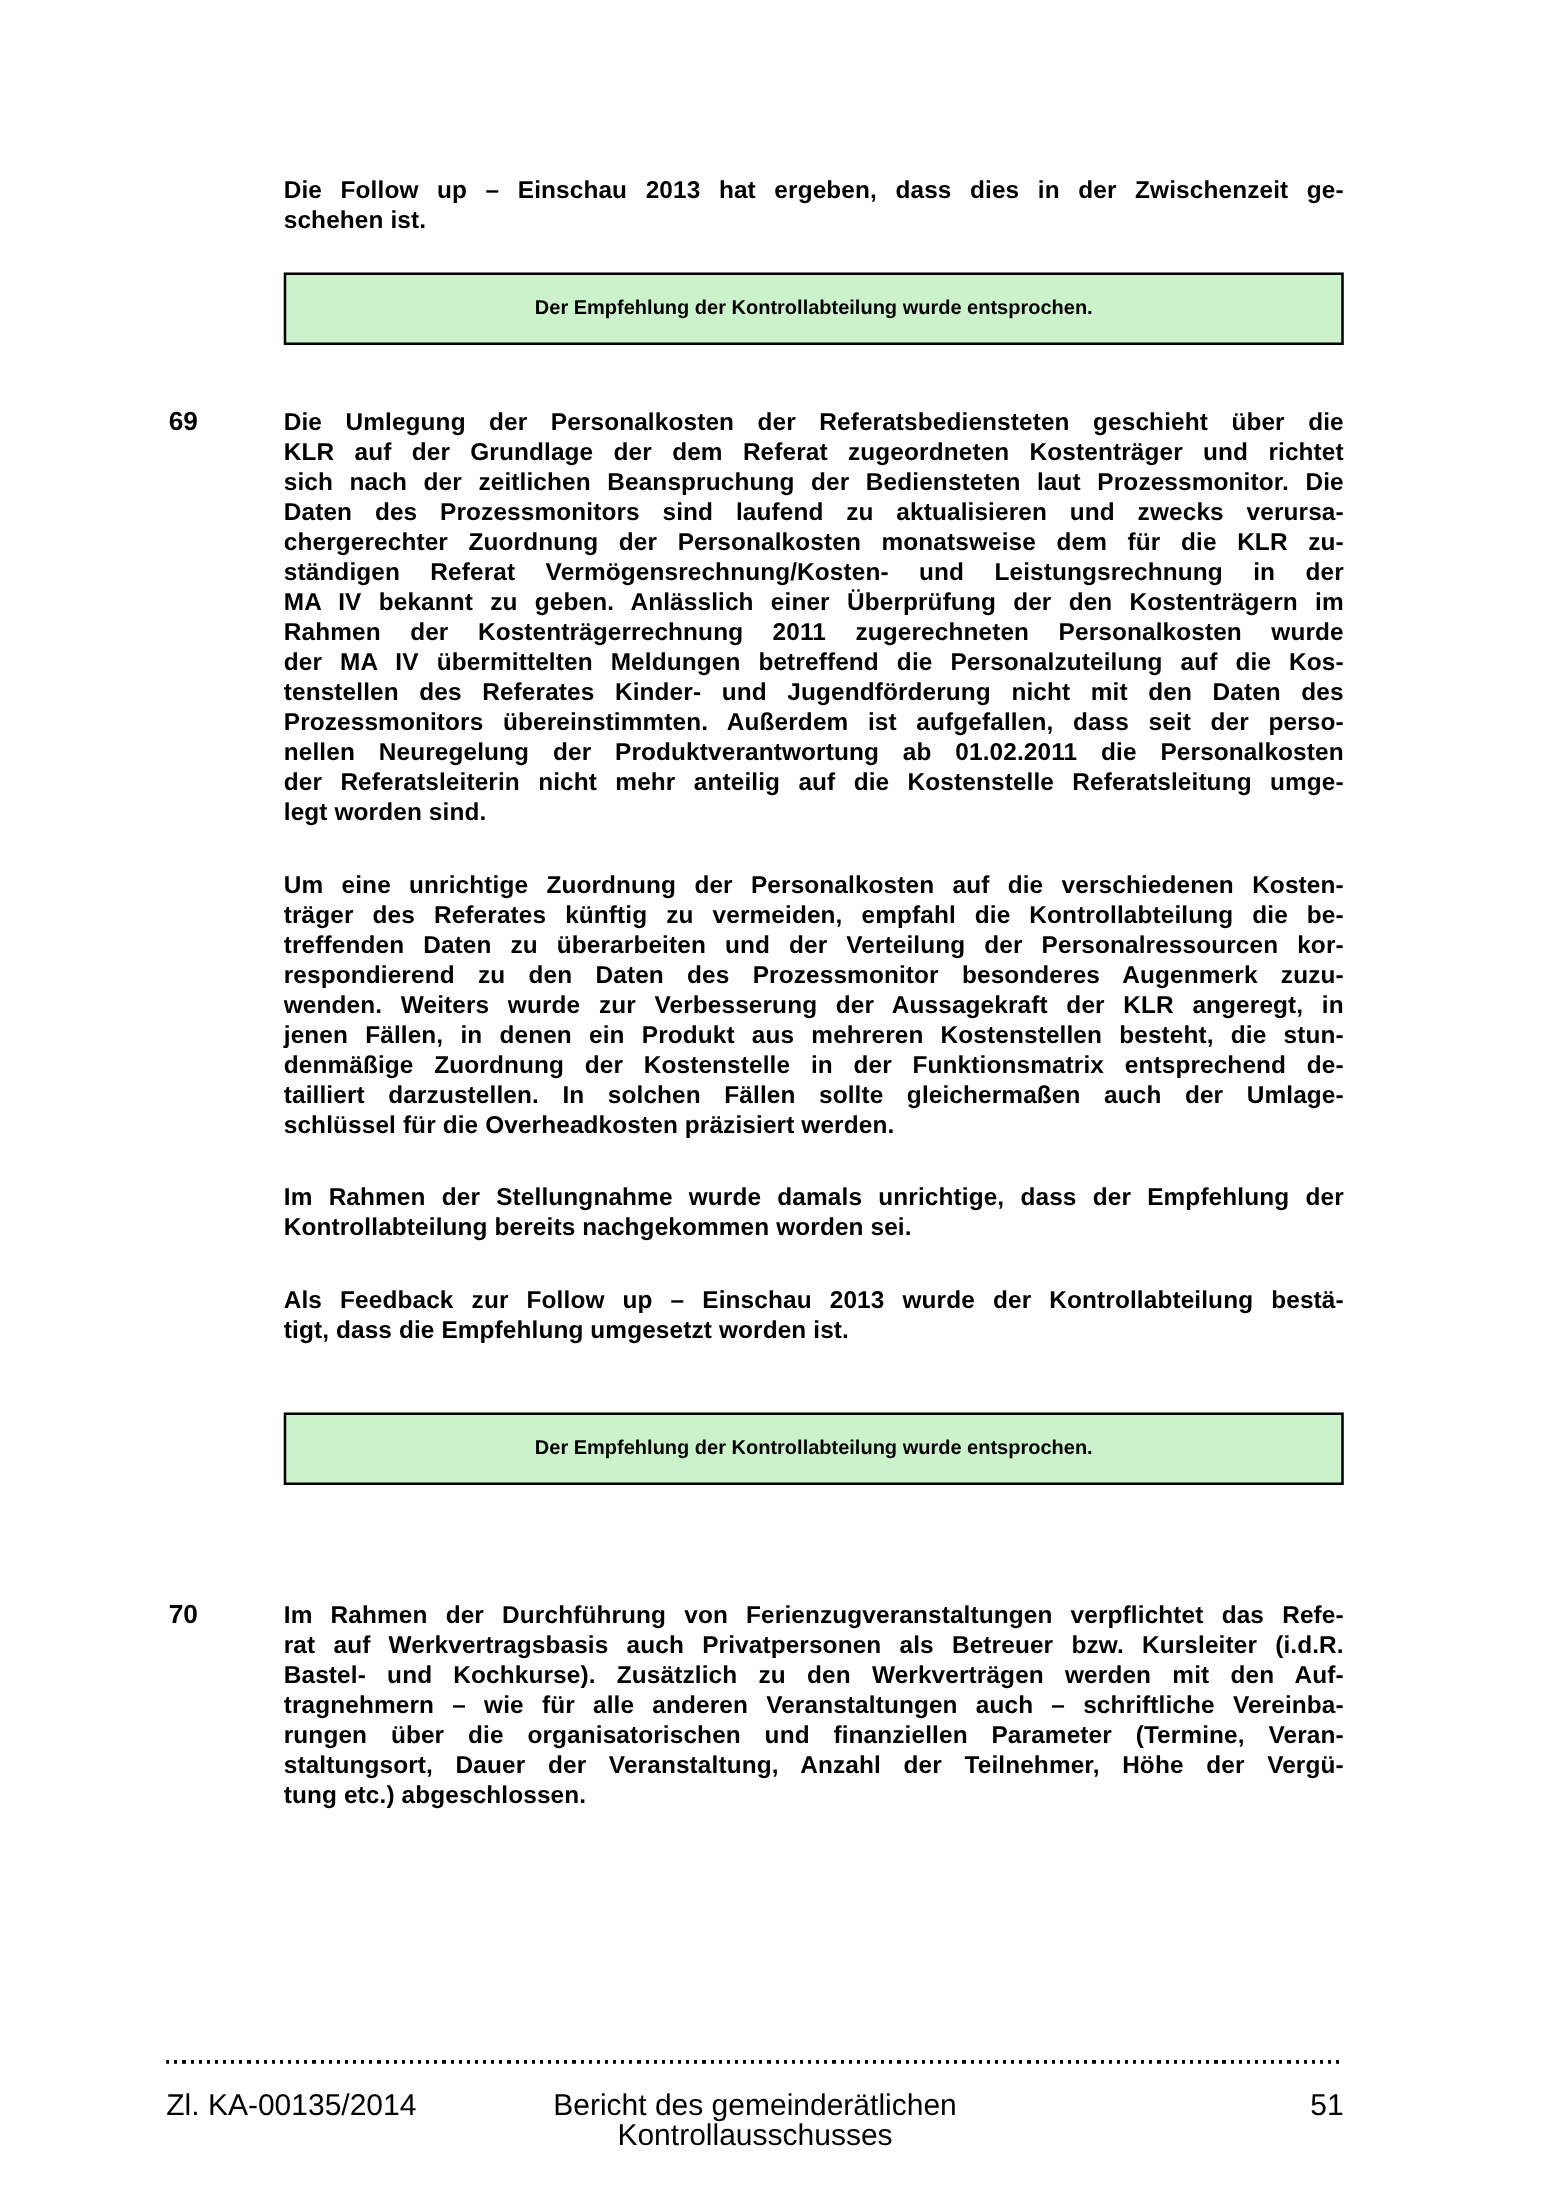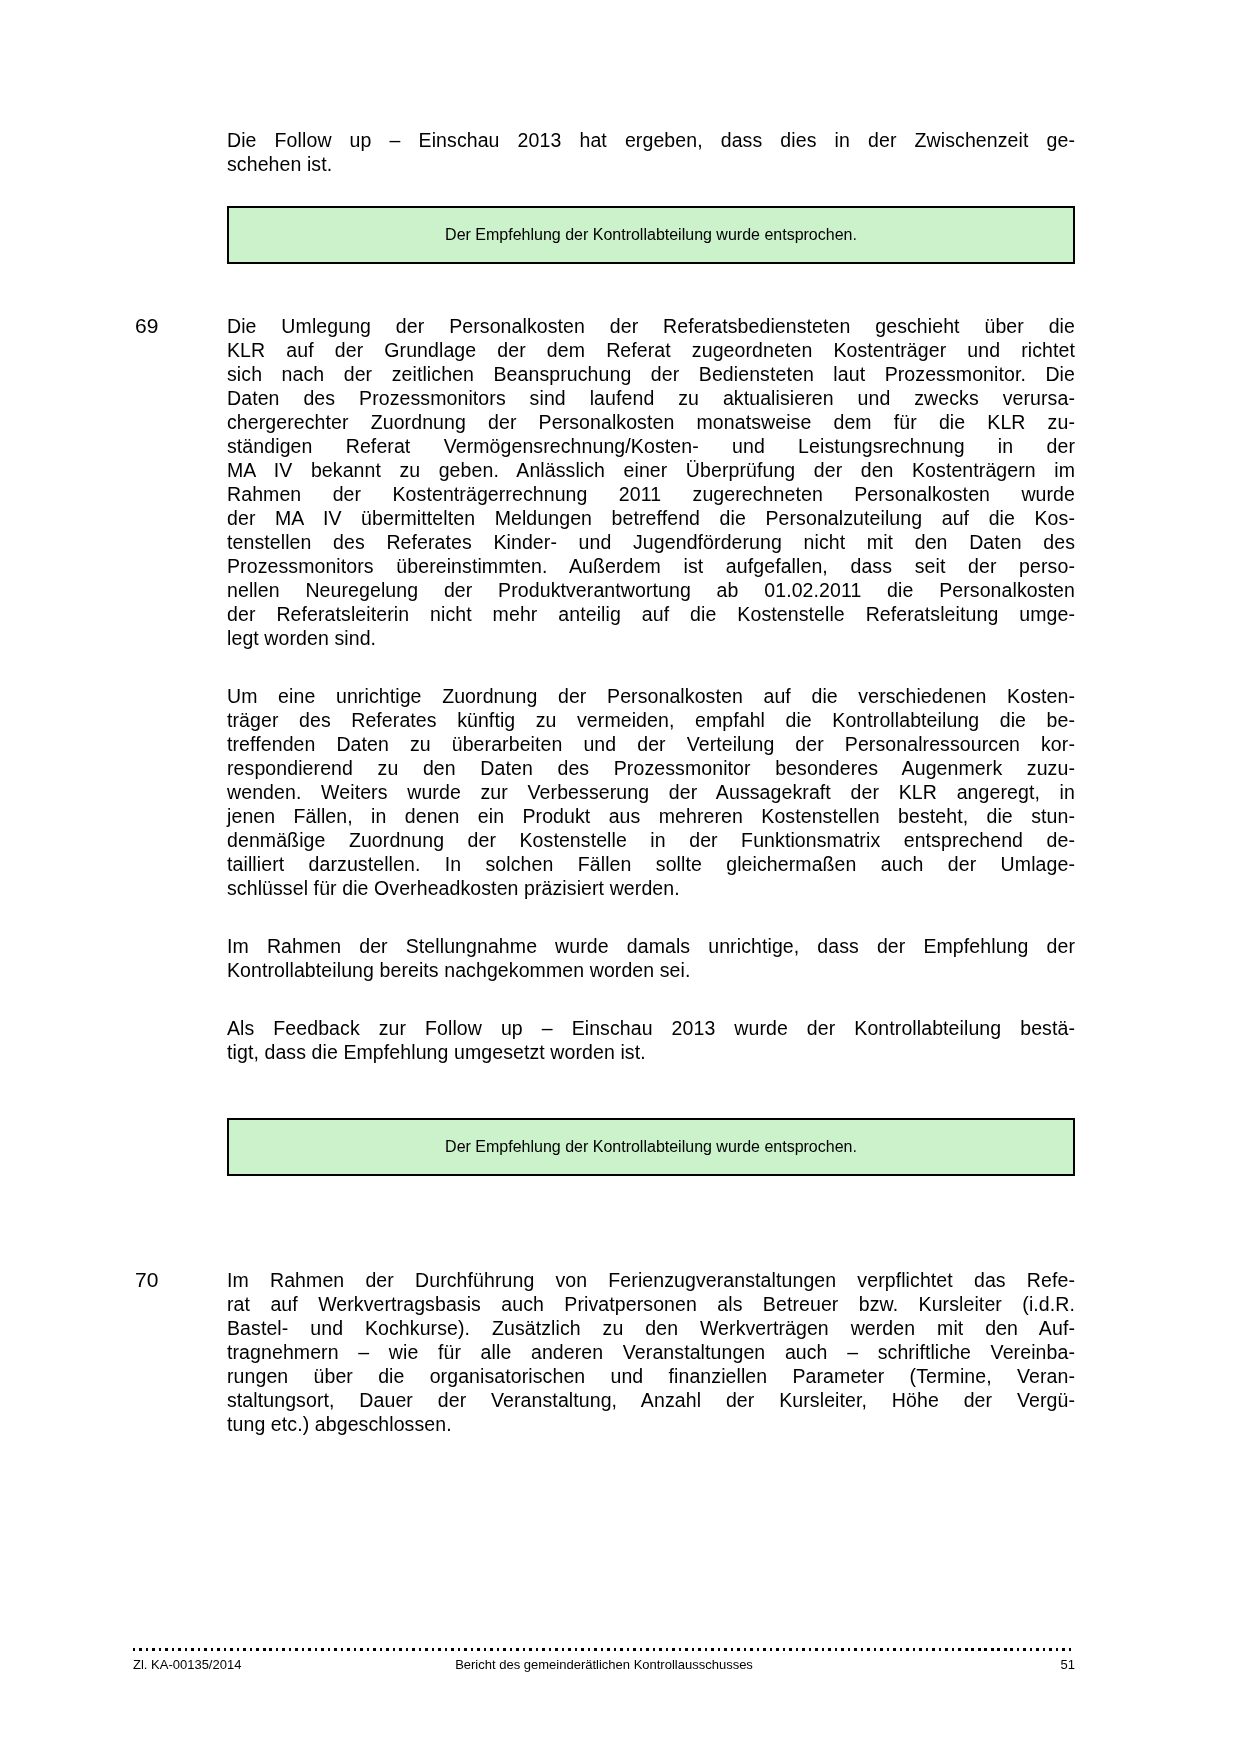--- a/index.html
+++ b/index.html
@@ -10,22 +10,23 @@
     color: #000000;
   }
   .page {
     position: relative;
     width: 1241px; height: 1754px;
     background: #ffffff;
     overflow: hidden;
   }
   .text-col {
     position: absolute;
-    left: 227px; top: 128px;
+    left: 227px; top: 140px;
     width: 848px;
+    font-weight: bold;
   }
   .para {
     font-size: 19.5px;
     line-height: 24px;
     letter-spacing: 0.1px;
   }
   .para .line { text-align: justify; text-align-last: justify; white-space: normal; }
   .para .line.last { text-align-last: left; }
   .green-box {
     box-sizing: border-box;
@@ -52,24 +53,24 @@
     left: 133px; top: 1648px;
     width: 942px;
   }
   .dotted-line {
     height: 3px; width: 100%;
     background: repeating-linear-gradient(to right,
       #000000 0px, #000000 2.5px,
       transparent 2.5px, transparent 6.5px);
   }
   .footer-row {
-    margin-top: 2px;
+    margin-top: 22px;
     display: flex;
     align-items: baseline;
-    font-size: 13px;
+    font-size: 24px;
     line-height: 24px;
   }
   .footer-ref { width: 260px; text-align: left; }
   .footer-title { flex: 1; text-align: center; }
   .footer-page { width: 260px; text-align: right; }
 </style>
 </head>
 <body>
 
 <div class="page">
@@ -129,21 +130,21 @@
     </div>
 
     <div class="section section-70">
       <div class="section-number">70</div>
       <div class="para">
           <div class="line">Im Rahmen der Durchführung von Ferienzugveranstaltungen verpflichtet das Refe-</div>
           <div class="line">rat auf Werkvertragsbasis auch Privatpersonen als Betreuer bzw. Kursleiter (i.d.R.</div>
           <div class="line">Bastel- und Kochkurse). Zusätzlich zu den Werkverträgen werden mit den Auf-</div>
           <div class="line">tragnehmern – wie für alle anderen Veranstaltungen auch – schriftliche Vereinba-</div>
           <div class="line">rungen über die organisatorischen und finanziellen Parameter (Termine, Veran-</div>
-          <div class="line">staltungsort, Dauer der Veranstaltung, Anzahl der Kursleiter, Höhe der Vergü-</div>
+          <div class="line">staltungsort, Dauer der Veranstaltung, Anzahl der Teilnehmer, Höhe der Vergü-</div>
           <div class="line last">tung etc.) abgeschlossen.</div>
         </div>
     </div>
 
   </div>
 
   <div class="footer">
     <div class="dotted-line"></div>
     <div class="footer-row">
       <span class="footer-ref">Zl. KA-00135/2014</span>

